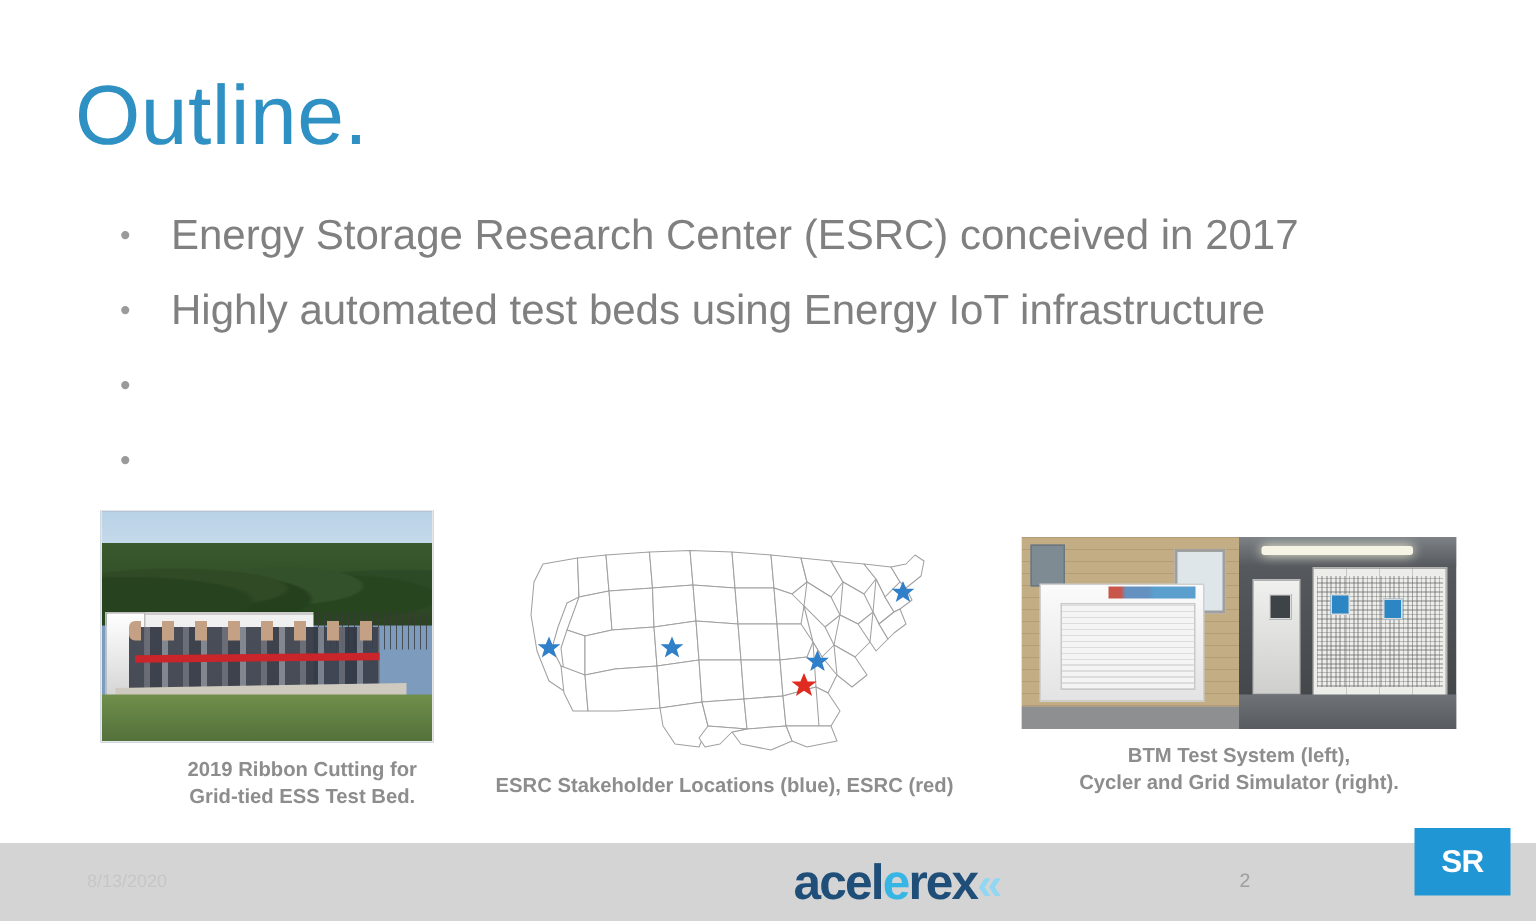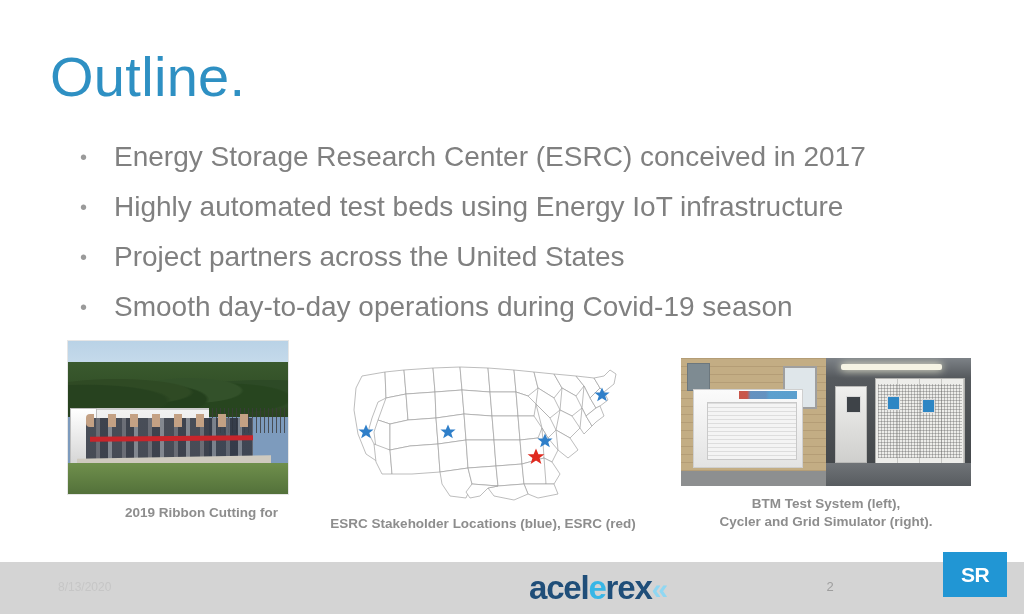--- a/index.html
+++ b/index.html
@@ -317,26 +317,24 @@
       <span class="bullet-text">Energy Storage Research Center (ESRC) conceived in 2017</span>
     </div>
 
     <div class="bullet-row">
       <span class="bullet-dot">•</span>
       <span class="bullet-text">Highly automated test beds using Energy IoT infrastructure</span>
     </div>
 
     <div class="bullet-row">
       <span class="bullet-dot">•</span>
-      <span class="bullet-text">Project partners across the United States</span>
     </div>
 
     <div class="bullet-row">
       <span class="bullet-dot">•</span>
-      <span class="bullet-text">Smooth day-to-day operations during Covid-19 season</span>
     </div>
 
   </div>
 
   <div class="figures">
 
     <div class="figure fig-ribbon">
       <div class="photo-ribbon">
         <div class="rb-sky"></div>
         <div class="rb-trees"></div>
@@ -344,20 +342,21 @@
         <div class="rb-units"></div>
         <div class="rb-unit-left"></div>
         <div class="rb-people"></div>
         <div class="rb-heads"></div>
         <div class="rb-ribbon"></div>
         <div class="rb-path"></div>
         <div class="rb-grass"></div>
       </div>
       <div class="fig-caption cap-gap-1">
         <div>2019 Ribbon Cutting for</div>
+        <div>Grid-tied ESS Test Bed.</div>
       </div>
     </div>
 
     <div class="figure fig-map">
       <div class="map-box">
         <svg viewBox="0 0 290 145" xmlns="http://www.w3.org/2000/svg">
           <g fill="#ffffff" stroke="#a0a0a0" stroke-width="0.7" stroke-linejoin="round">
 
             <path d="M24,18 L47,14 L48,40 L40,44 L34,60 L30,74 L36,86 L44,96 L40,104 L28,96 L20,76 L16,52 L18,30 Z"></path>
             <path d="M47,14 L66,12 L68,36 L48,40 Z"></path>

